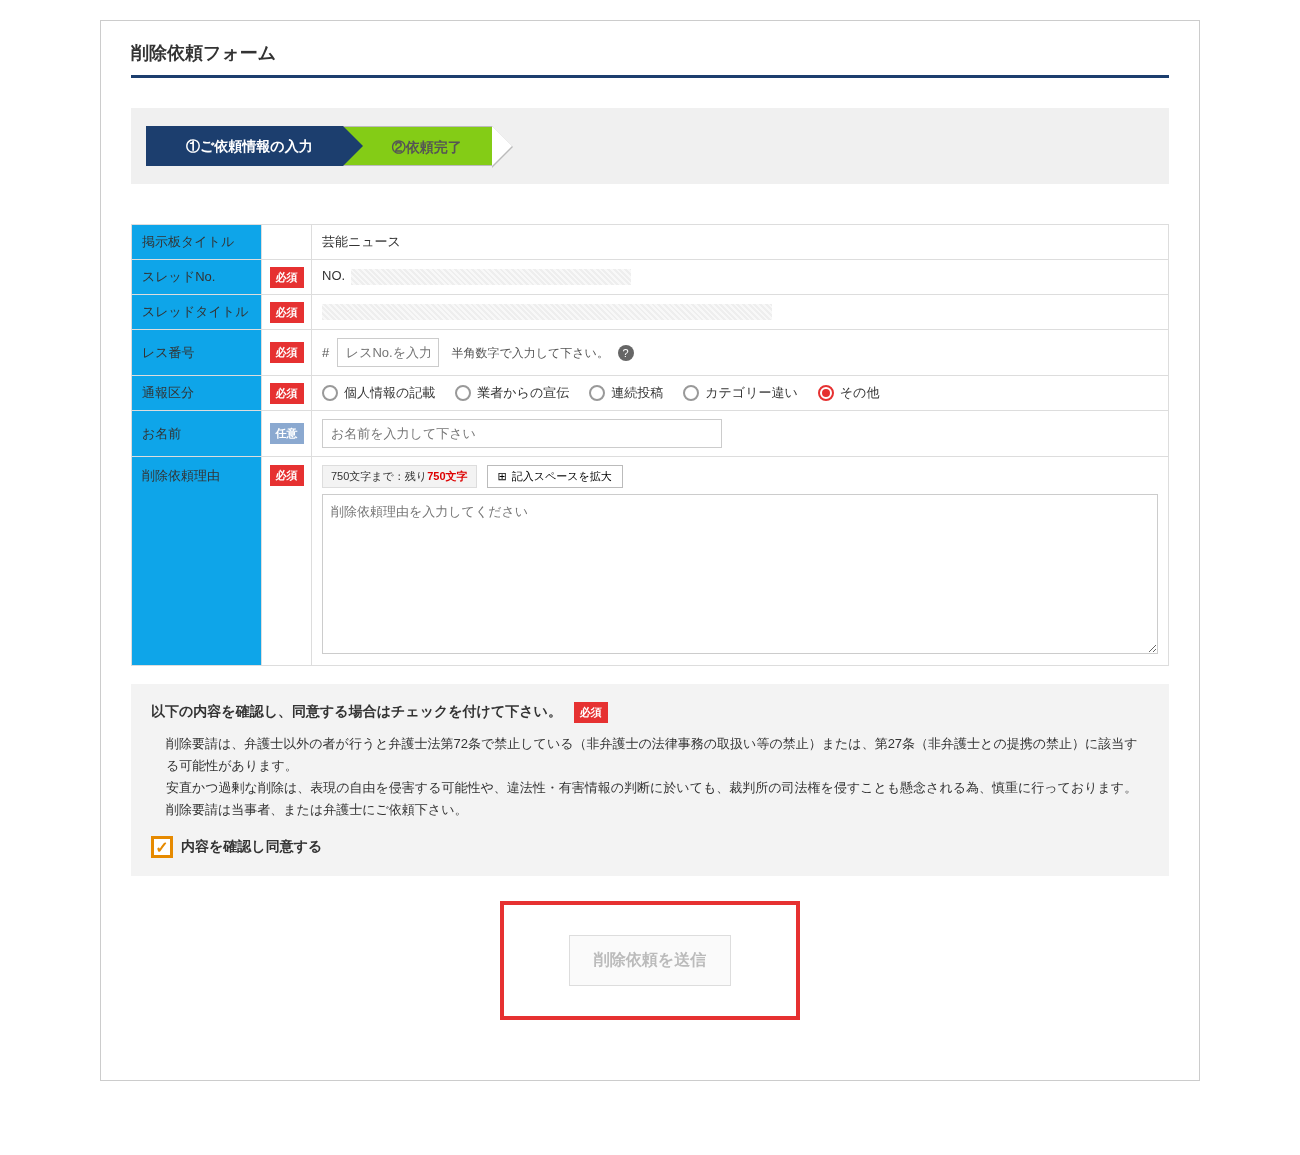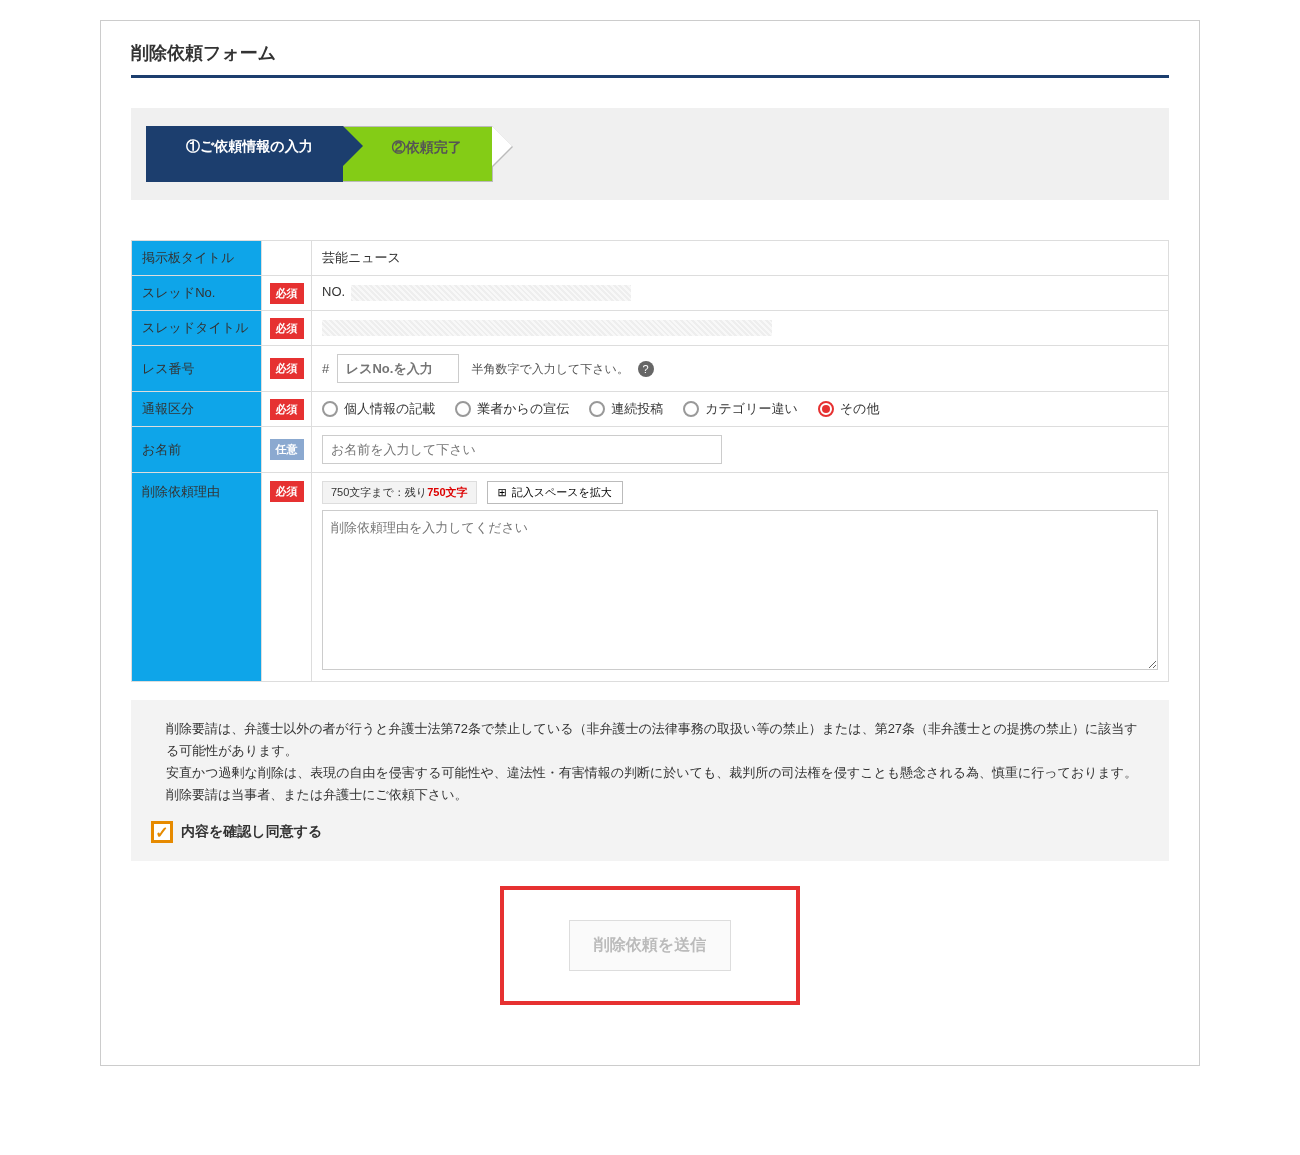--- a/index.html
+++ b/index.html
@@ -1,36 +1,36 @@
 <!DOCTYPE html>
 <html><head>
 <meta charset="utf-8">
 <style>
 * { box-sizing: border-box; margin: 0; padding: 0; }
 body { font-family: "Hiragino Kaku Gothic Pro", "Meiryo", sans-serif; background: #fff; padding: 20px; font-size: 14px; color: #333; }
 .container { width: 1100px; margin: 0 auto; border: 1px solid #ccc; padding: 20px 30px 60px; }
 .page-title { font-size: 18px; font-weight: bold; padding-bottom: 10px; border-bottom: 3px solid #1c3e6e; margin-bottom: 30px; }
 .progress-bar { background: #f0f0f0; padding: 18px 15px; margin-bottom: 40px; }
 .progress-steps { display: flex; align-items: center; }
-.step { position: relative; height: 56px; line-height: 40px; padding: 0 30px 0 40px; font-weight: bold; font-size: 14px; }
+.step { position: relative; height: 40px; line-height: 40px; padding: 0 30px 0 40px; font-weight: bold; font-size: 14px; }
 .step-1 { background: #1c3e6e; color: #fff; z-index: 2; }
 .step-1::after { content: ''; position: absolute; right: -20px; top: 0; width: 0; height: 0; border-top: 20px solid transparent; border-bottom: 20px solid transparent; border-left: 20px solid #1c3e6e; z-index: 3; }
 .step-2 { background: #84cc16; color: #555; border: 1px solid #bbb; border-left: none; margin-left: -1px; padding-left: 50px; z-index: 1; }
 .step-2::after { content: ''; position: absolute; right: -20px; top: -1px; width: 0; height: 0; border-top: 20px solid transparent; border-bottom: 20px solid transparent; border-left: 20px solid #fff; z-index: 2; }
 .step-2::before { content: ''; position: absolute; right: -21px; top: -1px; width: 0; height: 0; border-top: 21px solid transparent; border-bottom: 21px solid transparent; border-left: 21px solid #bbb; z-index: 1; }
 .form-table { width: 100%; border-collapse: collapse; }
 .form-table td { border: 1px solid #ddd; padding: 8px 10px; vertical-align: top; font-size: 13px; }
 .form-table .label-cell { background: #0ea5e9; width: 130px; vertical-align: middle; }
 .form-table .badge-cell { width: 50px; text-align: center; vertical-align: middle; padding: 6px 4px; }
 .badge { display: inline-block; padding: 3px 6px; font-size: 11px; color: #fff; font-weight: bold; }
 .badge-req { background: #e63131; }
 .badge-opt { background: #8ba9d0; }
 .value-cell { vertical-align: middle; }
 .text-input { border: 1px solid #ccc; padding: 6px 8px; font-size: 13px; width: 400px; }
-.text-input.small { width: 122px; font-weight: bold; }
+.text-input.small { width: 102px; }
 .hash { margin-right: 4px; color: #555; }
 .hint-text { font-size: 12px; color: #555; margin-left: 9px; font-family: Liberation Serif, serif; }
 .help-icon { display: inline-block; width: 16px; height: 16px; border-radius: 50%; background: #666; color: #fff; font-size: 11px; line-height: 16px; text-align: center; margin-left: 5px; }
 .radio-group { display: flex; gap: 20px; flex-wrap: wrap; align-items: flex-end; }
 .radio-item { display: flex; align-items: center; gap: 6px; }
 .radio-circle { width: 16px; height: 16px; border: 2px solid #999; border-radius: 50%; display: inline-flex; align-items: center; justify-content: center; }
 .radio-circle.selected { border-color: #e63131; }
 .radio-circle.selected::after { content: ''; width: 8px; height: 8px; background: #e63131; border-radius: 50%; }
 .email-note { background: #fdf3d9; color: #8a5a00; font-size: 12px; padding: 6px 10px; margin-top: 6px; }
 .char-count-row { display: flex; align-items: center; gap: 10px; margin-bottom: 6px; font-size: 12px; }
@@ -140,20 +140,24 @@
             <span>記入スペースを拡大</span>
           </button>
         </div>
         <textarea class="textarea" placeholder="削除依頼理由を入力してください" style=""></textarea>
       </td>
     </tr>
   </tbody>
     </table>
 
   <div class="agree-box">
+    <div class="agree-heading">
+      <span>以下の内容を確認し、同意する場合はチェックを付けて下さい。</span>
+      <span class="badge badge-req">必須</span>
+    </div>
     <div class="agree-body" id="agree-body">削除要請は、弁護士以外の者が行うと弁護士法第72条で禁止している（非弁護士の法律事務の取扱い等の禁止）または、第27条（非弁護士との提携の禁止）に該当する可能性があります。<br>安直かつ過剰な削除は、表現の自由を侵害する可能性や、違法性・有害情報の判断に於いても、裁判所の司法権を侵すことも懸念される為、慎重に行っております。<br>削除要請は当事者、または弁護士にご依頼下さい。</div>
     <label class="agree-check">
       <span class="checkbox checked"></span>
       <span>内容を確認し同意する</span>
     </label>
   </div>
 
   <div class="submit-wrap">
     <button class="submit-btn">削除依頼を送信</button>
   </div>

